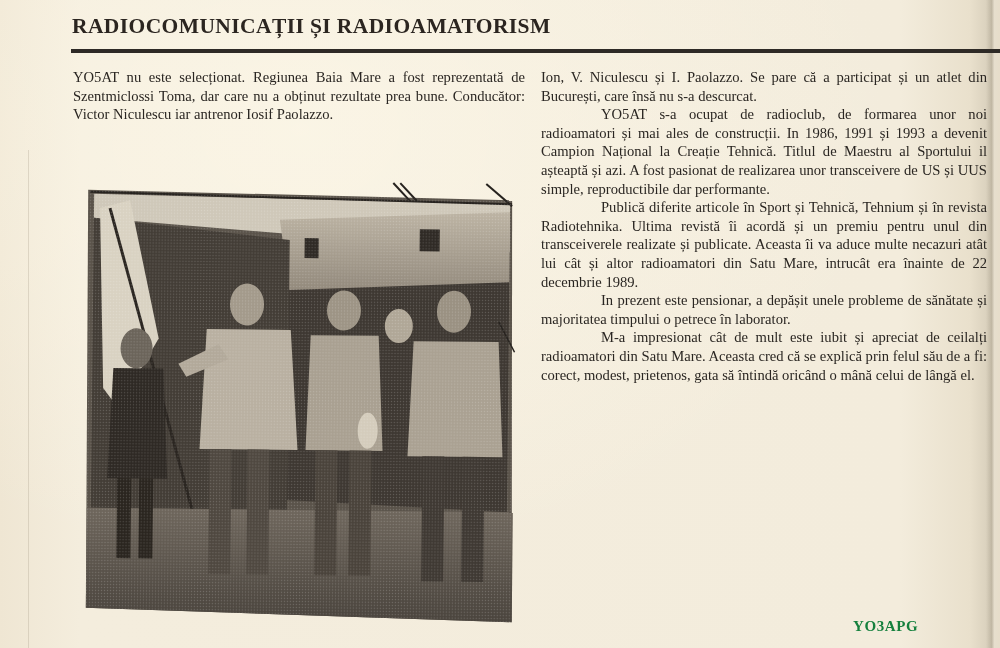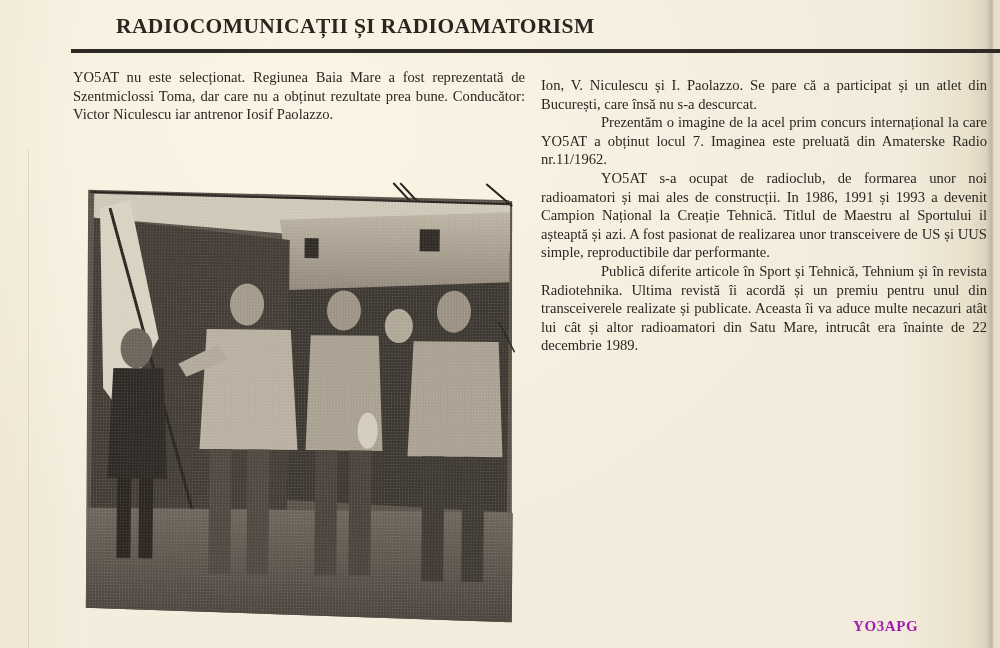--- a/index.html
+++ b/index.html
@@ -31,21 +31,20 @@
     .title {
       position: absolute;
       left: 72px;
       top: 14px;
       font-family: "Liberation Serif", serif;
       font-weight: bold;
       font-size: 21.5px;
       letter-spacing: 0.4px;
       color: #2b2520;
       white-space: nowrap;
-      margin-left: 44px;
     }
     .title-rule {
       position: absolute;
       left: 71px;
       top: 49px;
       width: 929px;
       height: 4px;
       background: #2e2a26;
     }
     .col {
@@ -63,31 +62,31 @@
     .col p.indent {
       text-indent: 60px;
     }
     .col-left {
       left: 73px;
       top: 68px;
       width: 452px;
     }
     .col-right {
       left: 541px;
-      top: 76px;
+      top: 68px;
       width: 446px;
     }
     .signature {
       position: absolute;
       left: 853px;
       top: 618px;
       font-weight: bold;
       font-size: 15px;
       letter-spacing: 0.6px;
-      color: #a21caf;
+      color: #15803d;
     }
     .photo {
       position: absolute;
       left: 78px;
       top: 180px;
       width: 440px;
       height: 445px;
       transform: rotate(0.6deg);
     }
     .photo svg {
@@ -181,18 +180,19 @@
     <line x1="320" y1="2" x2="337" y2="20" stroke="#26221e" stroke-width="2"></line>
     <line x1="406" y1="2" x2="432" y2="24" stroke="#26221e" stroke-width="2"></line>
     <line x1="420" y1="140" x2="436" y2="170" stroke="#26221e" stroke-width="1.5"></line>
 
     <path d="M8,12 L432,18 L436,440 L10,430 Z" fill="url(#halftone)"></path>
   </svg>
 </div>
 
 <div class="col col-right">
   <p>Ion, V. Niculescu și I. Paolazzo. Se pare că a participat și un atlet din București, care însă nu s-a descurcat.</p>
-  <p class="indent">Prezentăm o imagine de la acel prim concurs internațional la care YO5AT a obținut locul 7. Imaginea este preluată din Amaterske Radio nr.11/1962.</p>
   <p class="indent">YO5AT s-a ocupat de radioclub, de formarea unor noi radioamatori și mai ales de construcții. In 1986, 1991 și 1993 a devenit Campion Național la Creație Tehnică. Titlul de Maestru al Sportului il așteaptă și azi. A fost pasionat de realizarea unor transceivere de US și UUS simple, reproductibile dar performante.</p>
   <p class="indent">Publică diferite articole în Sport și Tehnică, Tehnium și în revista Radiotehnika. Ultima revistă îi acordă și un premiu pentru unul din transceiverele realizate și publicate. Aceasta îi va aduce multe necazuri atât lui cât și altor radioamatori din Satu Mare, intrucât era înainte de 22 decembrie 1989.</p>
+  <p class="indent">In prezent este pensionar, a depășit unele probleme de sănătate și majoritatea timpului o petrece în laborator.</p>
+  <p class="indent">M-a impresionat cât de mult este iubit și apreciat de ceilalți radioamatori din Satu Mare. Aceasta cred că se explică prin felul său de a fi: corect, modest, prietenos, gata să întindă oricând o mână celui de lângă el.</p>
 </div>
 
 <div class="signature">YO3APG</div>
 
 </body></html>

